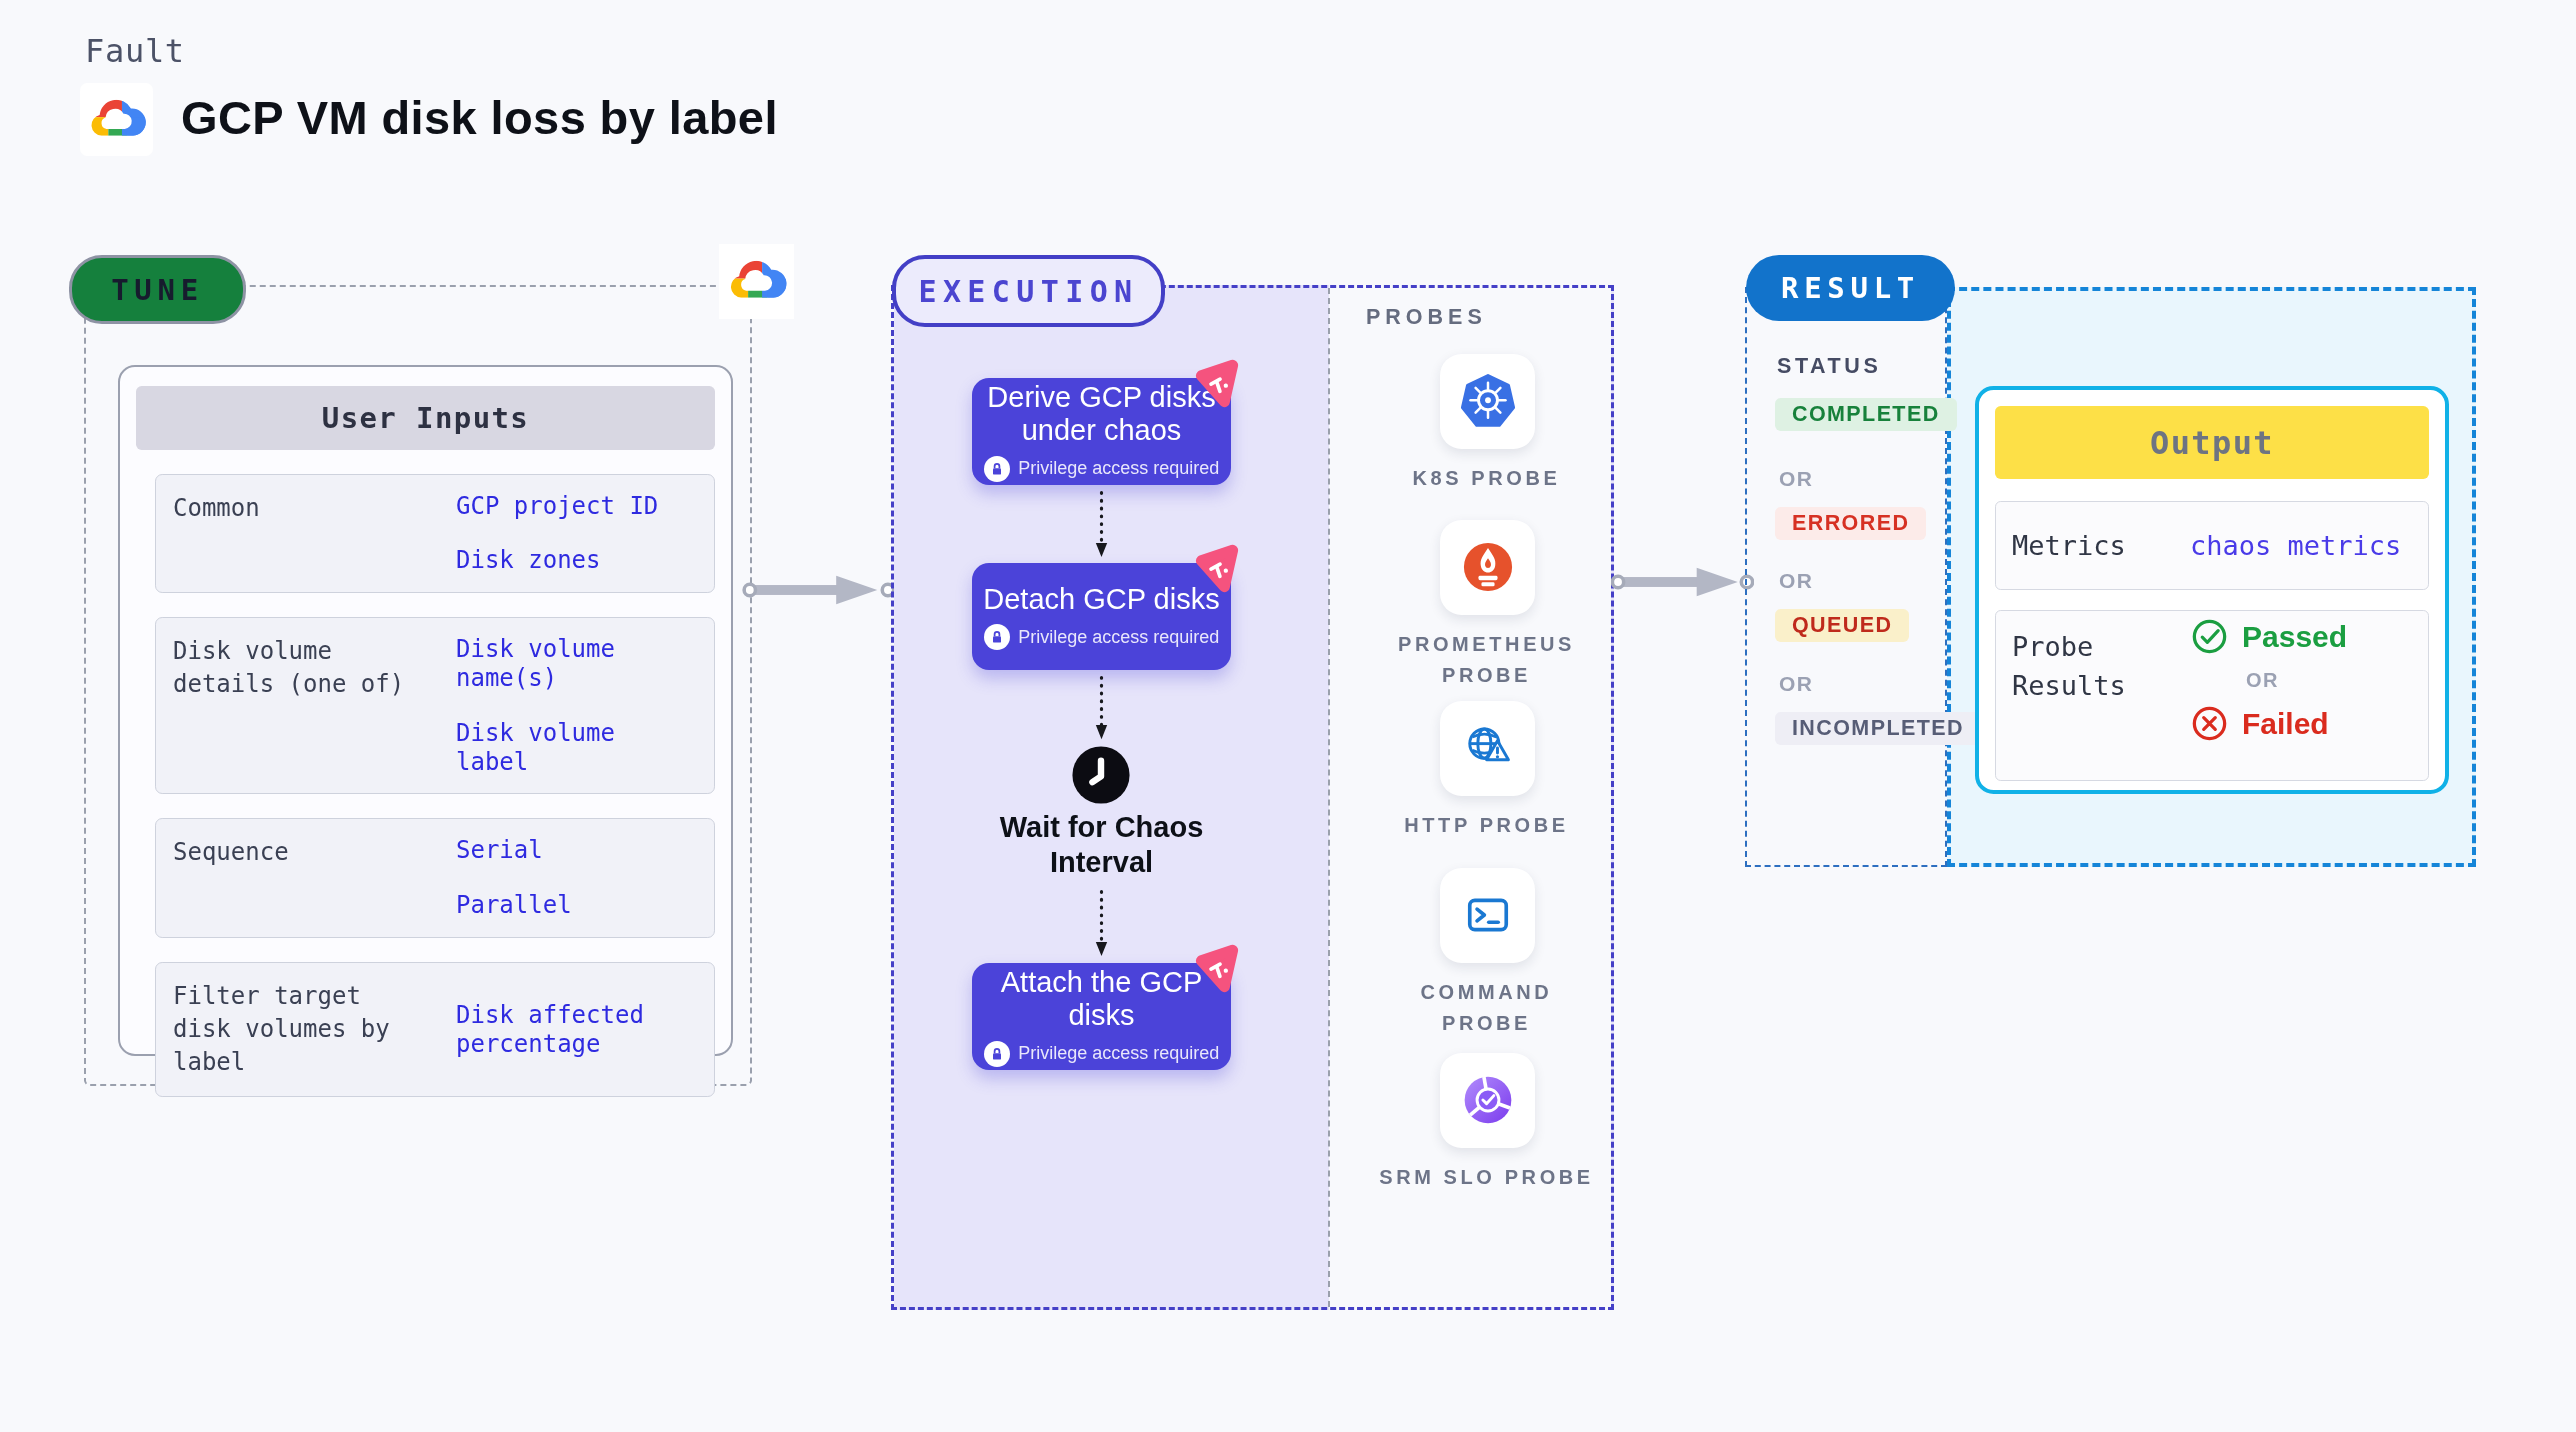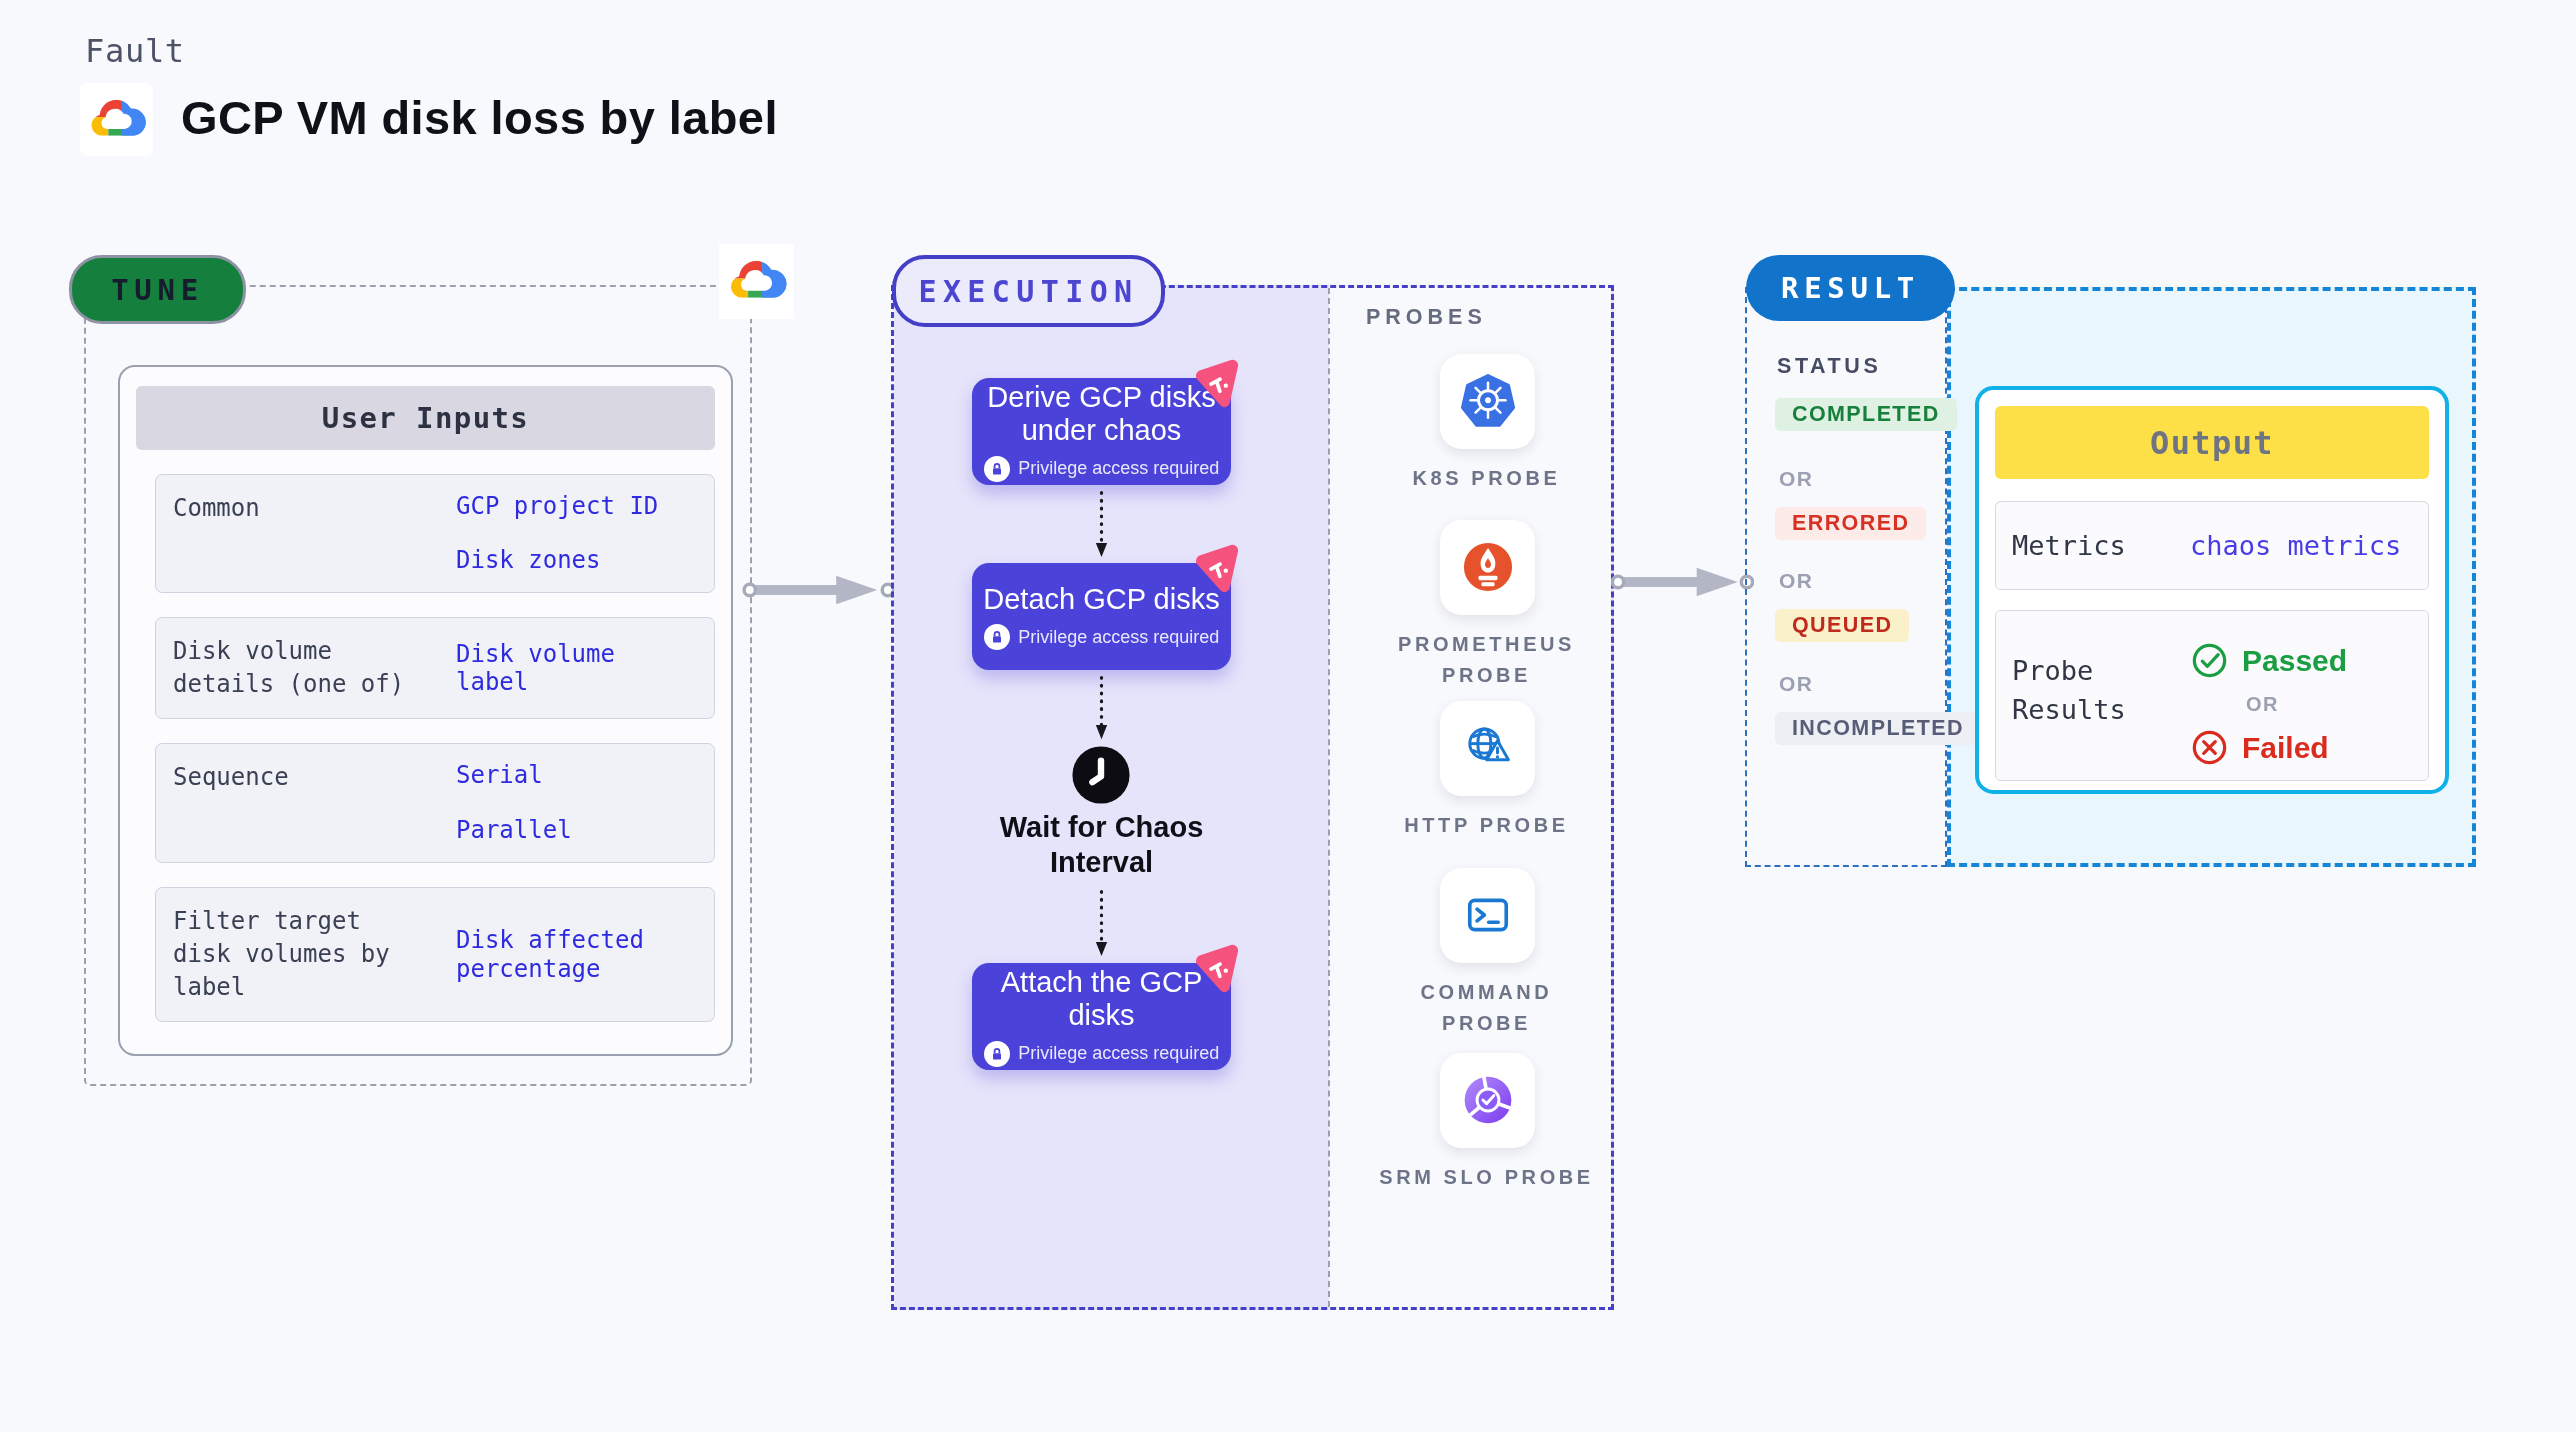--- a/index.html
+++ b/index.html
@@ -77,21 +77,21 @@
   .or-1{top:467px;} .or-2{top:569px;} .or-3{top:672px;}
 
   .output-card{left:1975px;top:386px;width:474px;height:408px;background:#fff;border:4.3px solid #10b1e7;
                border-radius:18.6px;box-sizing:border-box;padding:16px;z-index:2;}
   .output-header{height:73px;background:#fde047;border-radius:5.7px;display:flex;align-items:center;
                  justify-content:center;font-size:32px;font-weight:600;color:#6e7482;letter-spacing:1.4px;}
   .output-row{border:1.4px solid #d6d9e2;border-radius:5.7px;background:#fbfbfd;box-sizing:border-box;}
   .metrics-row{margin-top:21.5px;height:89px;display:flex;align-items:center;padding:0 16px;}
   .metrics-label{width:178px;font-size:27px;color:#303645;}
   .metrics-value{font-size:27px;font-weight:500;color:#4a3be8;}
-  .probe-row{margin-top:20px;height:171px;display:flex;padding:30px 16px;}
+  .probe-row{margin-top:20px;height:171px;display:flex;padding:6px 16px;}
   .probe-row-label{width:178px;font-size:27px;color:#303645;line-height:1.45;padding-top:10px;}
   .probe-row-vals{flex:1;display:flex;flex-direction:column;}
   .res-line{display:flex;align-items:center;gap:13px;}
   .res-passed{color:#1b9e41;font-size:30px;font-weight:700;}
   .res-failed{color:#da2b1e;font-size:30px;font-weight:700;}
   .res-or{font-size:20px;font-weight:700;color:#9ba1b3;letter-spacing:1.4px;margin:11.5px 0 11.5px 56px;}
 </style>
 </head>
 <body>
 
@@ -148,20 +148,21 @@
       <div class="ui-row-label mono">Common</div>
       <div class="ui-row-values">
         <div class="ui-value mono">GCP project ID</div>
         <div class="ui-value mono">Disk zones</div>
       </div>
     </div>
 
     <div class="ui-row">
       <div class="ui-row-label mono">Disk volume details (one of)</div>
       <div class="ui-row-values">
+        <div class="ui-value mono">Disk volume name(s)</div>
         <div class="ui-value mono">Disk volume label</div>
       </div>
     </div>
 
     <div class="ui-row">
       <div class="ui-row-label mono">Sequence</div>
       <div class="ui-row-values">
         <div class="ui-value mono">Serial</div>
         <div class="ui-value mono">Parallel</div>
       </div>

